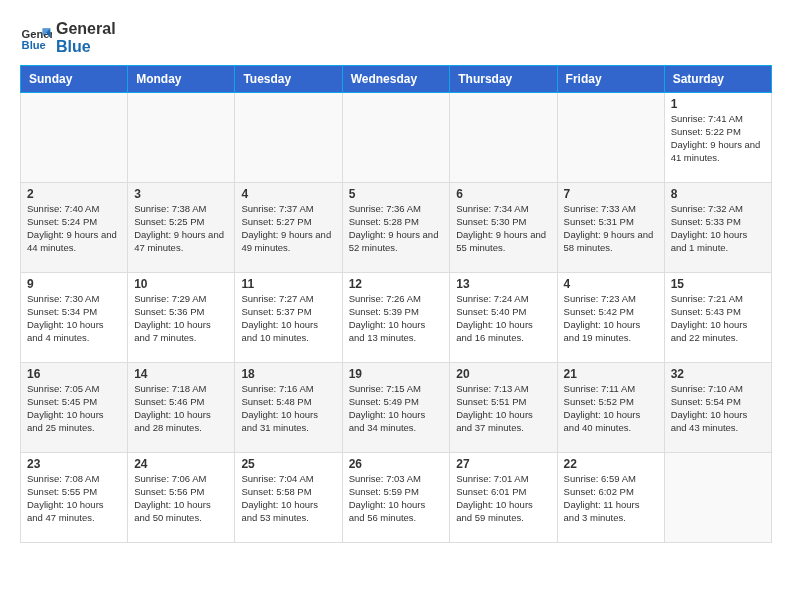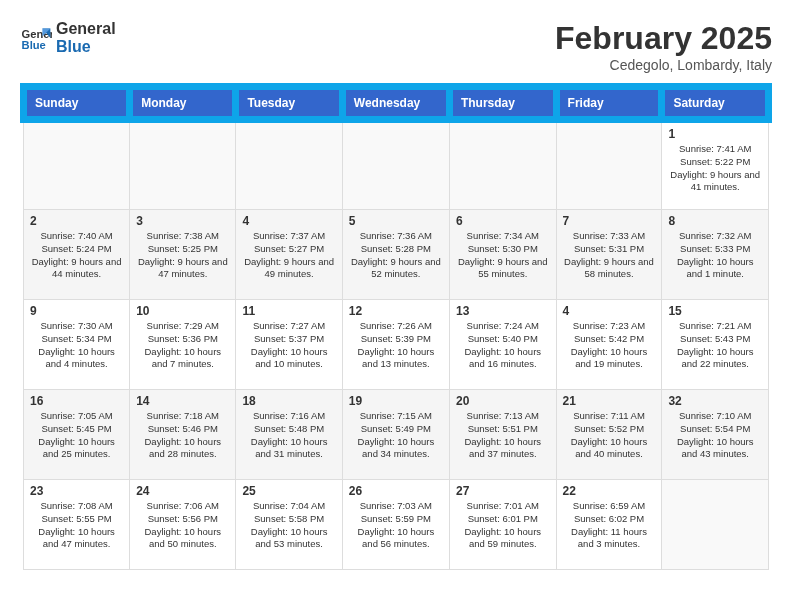--- a/index.html
+++ b/index.html
@@ -42,21 +42,21 @@
       border-collapse: collapse;
       border: 1px solid #ccc;
     }
     .calendar th {
       background: #3366cc;
       color: white;
       font-size: 12px;
       font-weight: bold;
       padding: 6px 8px;
       text-align: left;
-      border: 7px solid #0ea5e9;
+      border: 1px solid #0ea5e9;
     }
     .calendar td {
       vertical-align: top;
       padding: 4px 6px;
       border: 1px solid #ddd;
       width: 108px;
       min-height: 80px;
       height: 90px;
       font-size: 10px;
       color: #333;
@@ -68,21 +68,20 @@
     .day-num {
       font-size: 12px;
       font-weight: bold;
       display: block;
       margin-bottom: 2px;
     }
     .day-info {
       font-size: 9.5px;
       line-height: 1.35;
       color: #333;
-      text-align: center;
     }
     .alt-row td {
       background: #f5f5f5;
     }
   </style>
 </head>
 <body>
 
 <div class="header">
   <div class="logo">
@@ -90,24 +89,20 @@
       <text x="2" y="20" font-size="14" font-weight="bold" fill="#333">General</text>
       <text x="2" y="34" font-size="14" font-weight="bold" fill="#1a6ab1">Blue</text>
       <polygon points="28,8 38,8 38,20" fill="#1a6ab1"></polygon>
       <polygon points="28,8 38,8 28,18" fill="#5599dd"></polygon>
     </svg>
     <div style="line-height:1.1">
       <div style="font-size:16px;font-weight:bold;color:#333;">General</div>
       <div style="font-size:16px;font-weight:bold;color:#1a6ab1;">Blue</div>
     </div>
   </div>
-  <div class="title-area">
-    <div class="month-year">February 2025</div>
-    <div class="location">Cedegolo, Lombardy, Italy</div>
-  </div>
 </div>
 
 <table class="calendar">
   <thead>
     <tr>
       <th>Sunday</th>
       <th>Monday</th>
       <th>Tuesday</th>
       <th>Wednesday</th>
       <th>Thursday</th>

